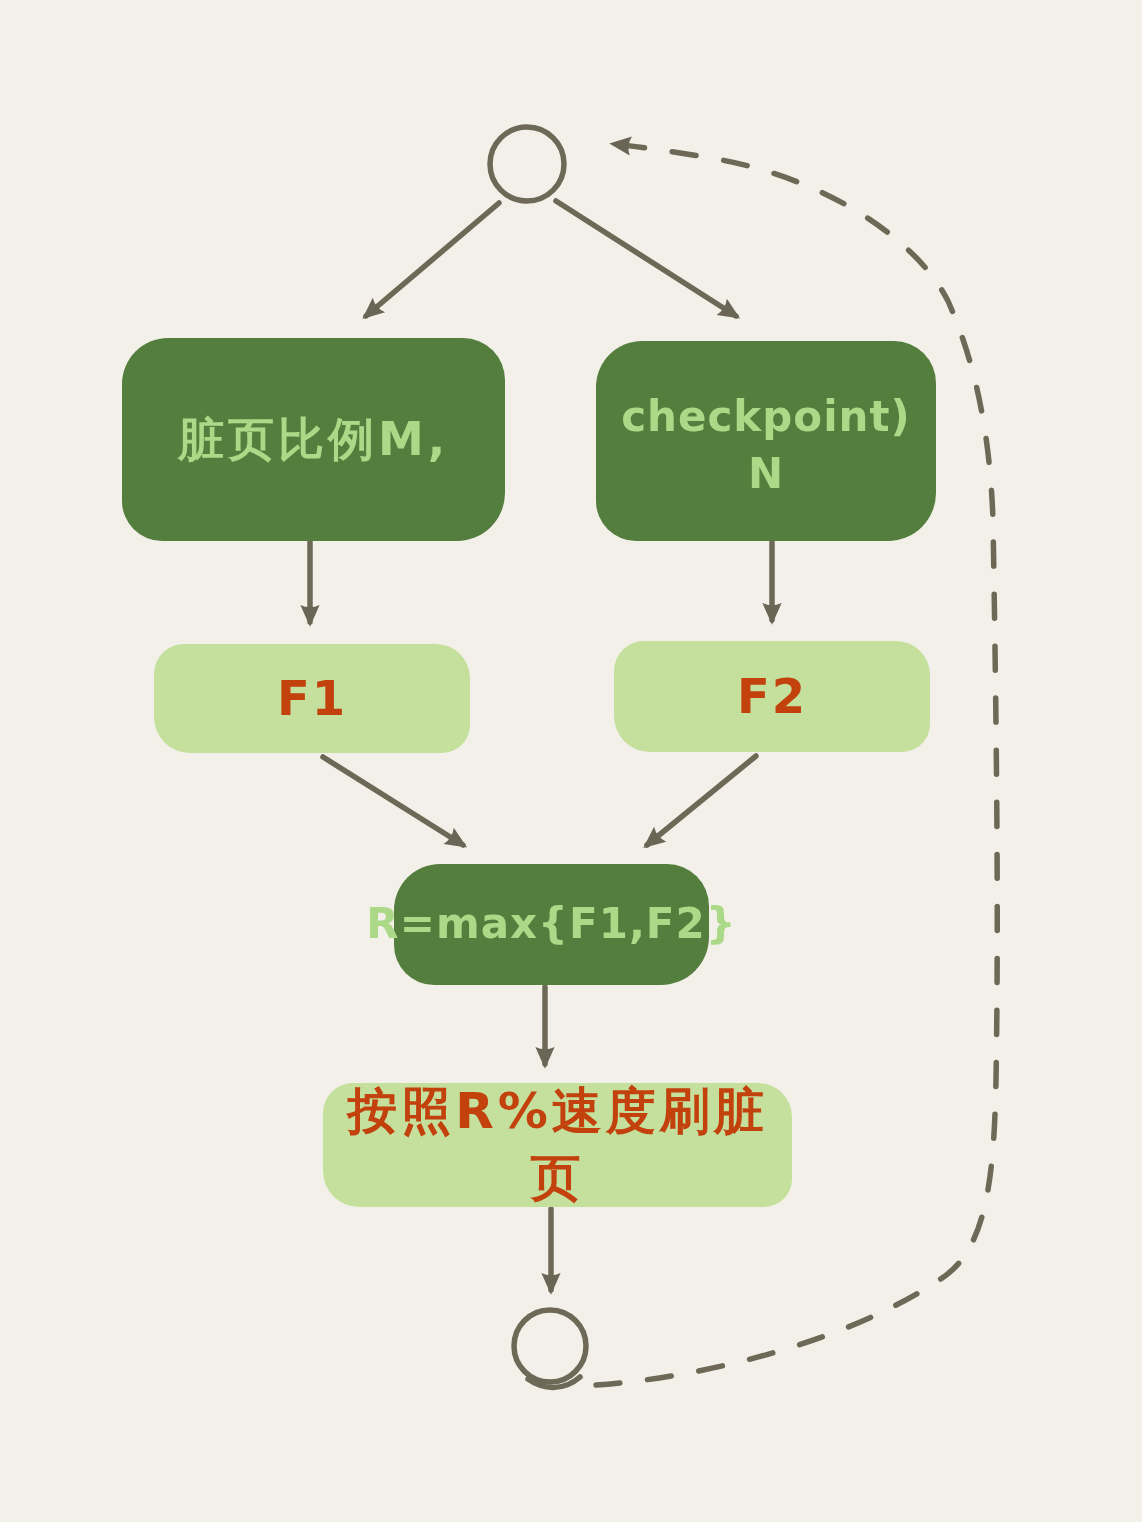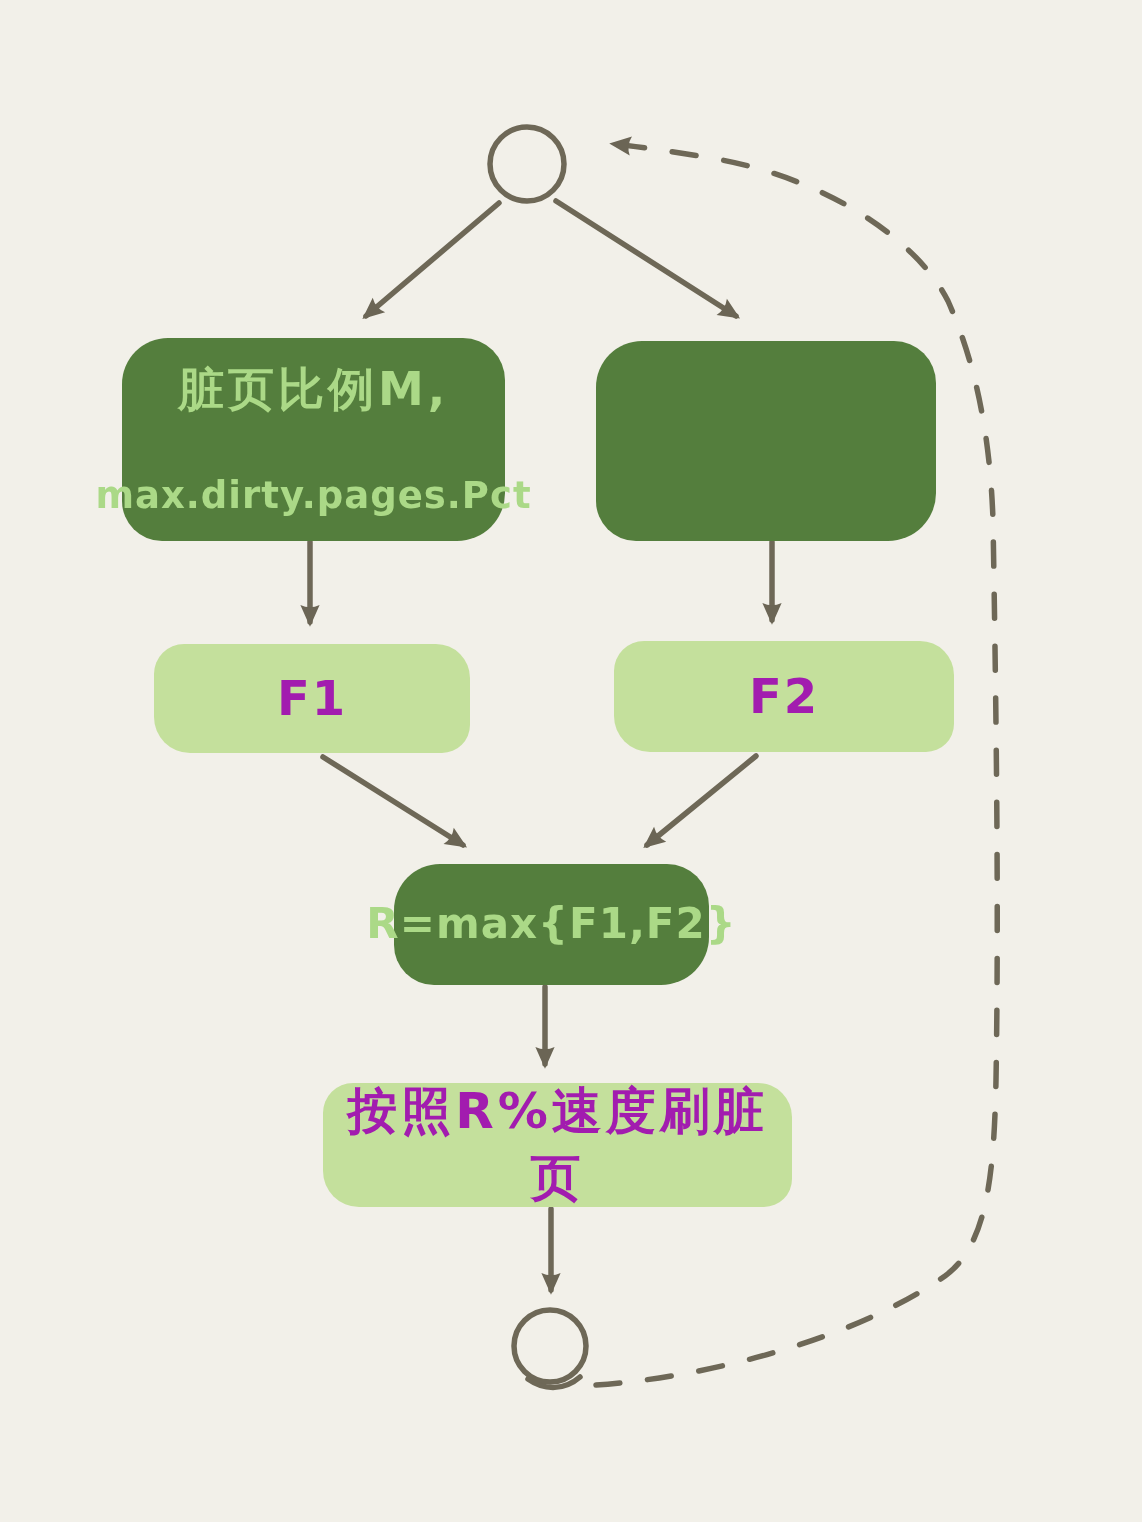--- a/index.html
+++ b/index.html
@@ -33,21 +33,21 @@
     line-height: 1.35;
     font-weight: 700;
   }
   .node.dark {
     background: #547e3d;
     color: #abd987;
     border-radius: 46px 42px 48px 40px;
   }
   .node.light {
     background: #c4e09c;
-    color: #a21caf;
+    color: #c2410c;
     border-radius: 30px 34px 28px 36px;
   }
   .node .line1 { font-size: 46px; letter-spacing: 4px; }
   .node .line2 { font-size: 37px; letter-spacing: 1px; margin-top: 10px; }
   #node-log .line1 { font-size: 43px; letter-spacing: 2px; }
   #node-log .line2 { font-size: 42px; letter-spacing: 1px; }
   .node.small-label { font-size: 48px; letter-spacing: 2px; }
   #node-r { font-size: 42px; letter-spacing: 1px; text-align: right; }
   #node-flush { font-size: 50px; letter-spacing: 4px; }
 </style>
@@ -83,31 +83,31 @@
                C 678 152, 648 148, 614 144" stroke-dasharray="24 28" marker-end="url(#ah)"></path>
     </g>
 
     <circle cx="527" cy="164" r="37" fill="#f2f0e9" stroke="#6e6857" stroke-width="5.5"></circle>
     <circle cx="550" cy="1346" r="36" fill="#f2f0e9" stroke="#6e6857" stroke-width="5.5"></circle>
     <path d="M 528 1379 C 545 1391, 565 1390, 580 1377" fill="none" stroke="#6e6857" stroke-width="5.5" stroke-linecap="round"></path>
   </svg>
 
   <div class="node dark" id="node-dirty" style="left:122px; top:338px; width:383px; height:203px;gap:40px;">
     <div class="line1">脏页比例M,</div>
-    <div class="line2">max.dirty.pages.Pct</div>
   </div>
 
   <div class="node dark" id="node-log" style="left:596px; top:341px; width:340px; height:200px;">
+    <div class="line2">checkpoint) N</div>
   </div>
 
   <div class="node light small-label" id="node-f1" style="left:154px; top:644px; width:316px; height:109px;">
     <div>F1</div>
   </div>
 
-  <div class="node light small-label" id="node-f2" style="left:614px; top:641px; width:340px; height:111px;">
+  <div class="node light small-label" id="node-f2" style="left:614px; top:641px; width:316px; height:111px;">
     <div>F2</div>
   </div>
 
   <div class="node dark" id="node-r" style="left:394px; top:864px; width:315px; height:121px;">
     <div>R=max{F1,F2}</div>
   </div>
 
   <div class="node light" id="node-flush" style="left:323px; top:1083px; width:469px; height:124px;align-items:center;">
     <div>按照R%速度刷脏页</div>
   </div>

